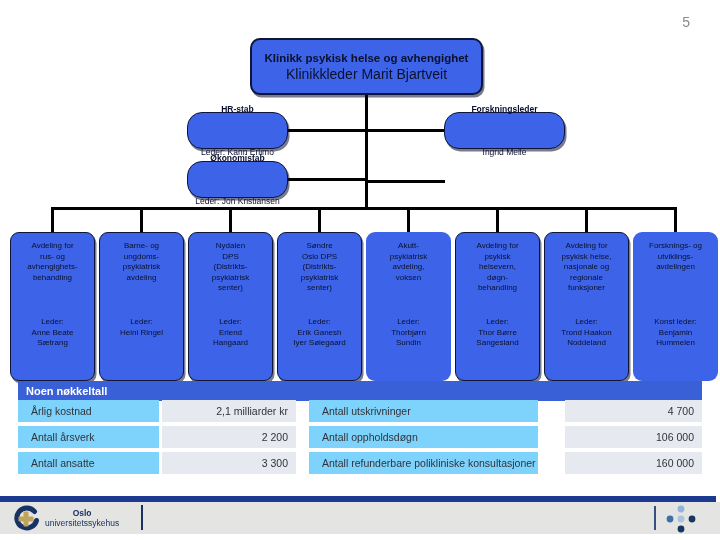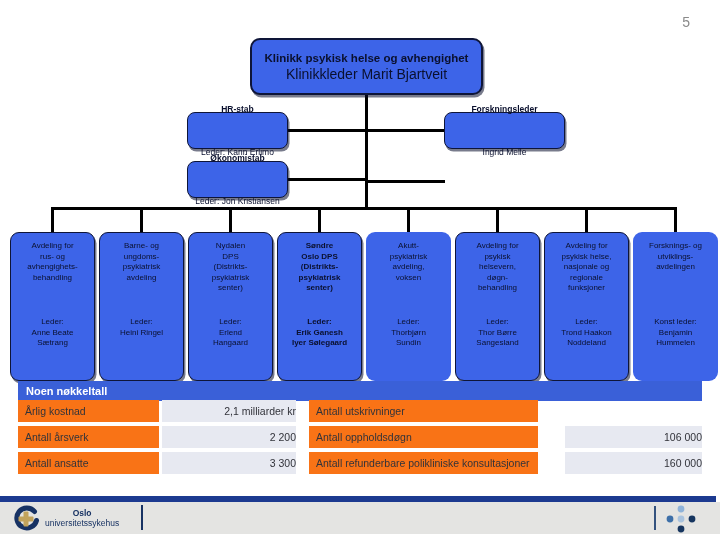--- a/index.html
+++ b/index.html
@@ -12,21 +12,21 @@
   
   .obox {
     position:absolute; background:#3d64e8; border:2px solid #0e1538; border-radius:10px;
     color:#0a102e; text-align:center; display:flex; flex-direction:column; justify-content:center;
     box-shadow:1.5px 2.5px 0 rgba(10,15,45,0.55);
   }
   .rootbox { left:250px; top:38px; width:233px; height:57px; }
   .rootbox .t1 { font-weight:bold; font-size:11.5px; }
   .rootbox .t2 { font-size:14px; margin-top:2px; }
 
-  .staffbox { font-size:8.5px; line-height:11px; border-width:1.5px; border-radius:8px;gap:32px; }
+  .staffbox { font-size:8.5px; line-height:11px; border-width:1.5px; border-radius:15px;gap:32px; }
   .staffbox .t1 { font-weight:bold; }
   .sb-hr   { left:187px; top:112px; width:101px; height:37px; }
   .sb-ok   { left:187px; top:161px; width:101px; height:37px; }
   .sb-forsk{ left:444px; top:112px; width:121px; height:37px; }
   .sb-fag  { left:444px; top:161px; width:121px; height:37px; }
 
   .deptbox { top:232px; width:85px; height:149px; border-width:1.5px; border-radius:9px;
              font-size:8px; line-height:10.5px; display:block; }
   .deptbox .title { position:absolute; top:8px; left:2px; right:2px; white-space:pre-line; }
   .deptbox .leader { position:absolute; top:84px; left:2px; right:2px; white-space:pre-line; }
@@ -34,22 +34,22 @@
 
   
   .line { position:absolute; background:#000; }
 
   
   .tbl-header { position:absolute; left:18px; top:381px; width:684px; height:20px;
     background:#3a60d8; color:#fff; font-weight:bold; font-size:11px;
     display:flex; align-items:center; padding-left:8px; }
   .cell { position:absolute; height:22px; display:flex; align-items:center;
     font-size:10.5px; color:#32333a; }
-  .cell.lbl { background:#f97316; padding-left:7px; }
-  .cell.val { background:#e7e9f1; justify-content:flex-end; }
+  .cell.lbl { background:#7dd3fc; padding-left:13px; }
+  .cell.val { background:#e7e9f1; justify-content:flex-end; padding-right:8px; }
   .r0 { top:400px; } .r1 { top:426px; } .r2 { top:452px; }
   .c0 { left:18px;  width:141px; }
   .c1 { left:162px; width:134px; }
   .c2 { left:309px; width:229px; }
   .c3 { left:565px; width:137px; }
 
   
   .footer-bar  { position:absolute; left:0; top:496px; width:716px; height:6px; background:#1c3a90; }
   .footer-band { position:absolute; left:0; top:502px; width:720px; height:32px; background:#e4e4e2; }
   .logo { position:absolute; left:12px; top:504px; display:flex; align-items:center; }
@@ -119,21 +119,21 @@
   <div class="obox deptbox" style="left:188px;">
     <div class="title">Nydalen
 DPS
 (Distrikts-
 psykiatrisk
 senter)</div>
     <div class="leader">Leder:
 Erlend
 Hangaard</div>
   </div>
-  <div class="obox deptbox" style="left:277px;font-weight:bold;">
+  <div class="obox deptbox" style="left:277px;">
     <div class="title">Søndre
 Oslo DPS
 (Distrikts-
 psykiatrisk
 senter)</div>
     <div class="leader">Leder:
 Erik Ganesh
 Iyer Sølegaard</div>
   </div>
   <div class="obox deptbox noborder" style="left:366px;">
@@ -172,20 +172,21 @@
     <div class="leader">Konst leder:
 Benjamin
 Hummelen</div>
   </div>
 
   <div class="tbl-header">Noen nøkkeltall</div>
 
   <div class="cell lbl r0 c0">Årlig kostnad</div>
   <div class="cell val r0 c1">2,1 milliarder kr</div>
   <div class="cell lbl r0 c2">Antall utskrivninger</div>
+  <div class="cell val r0 c3">4 700</div>
 
   <div class="cell lbl r1 c0">Antall årsverk</div>
   <div class="cell val r1 c1">2 200</div>
   <div class="cell lbl r1 c2">Antall oppholdsdøgn</div>
   <div class="cell val r1 c3">106 000</div>
 
   <div class="cell lbl r2 c0">Antall ansatte</div>
   <div class="cell val r2 c1">3 300</div>
   <div class="cell lbl r2 c2">Antall refunderbare polikliniske konsultasjoner</div>
   <div class="cell val r2 c3">160 000</div>

